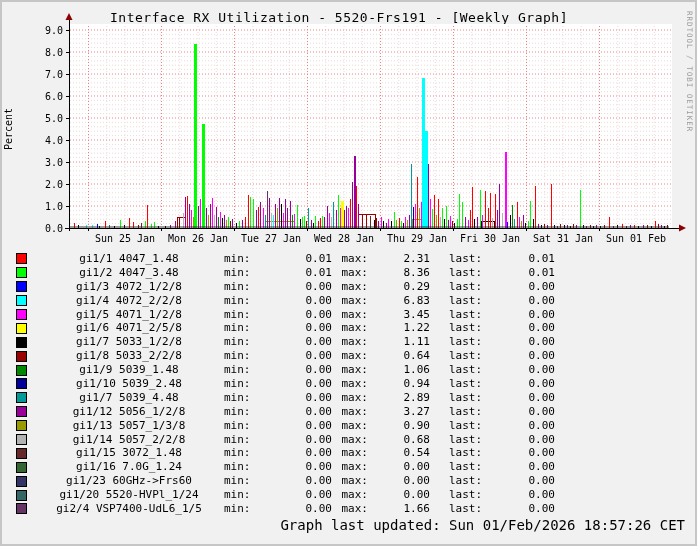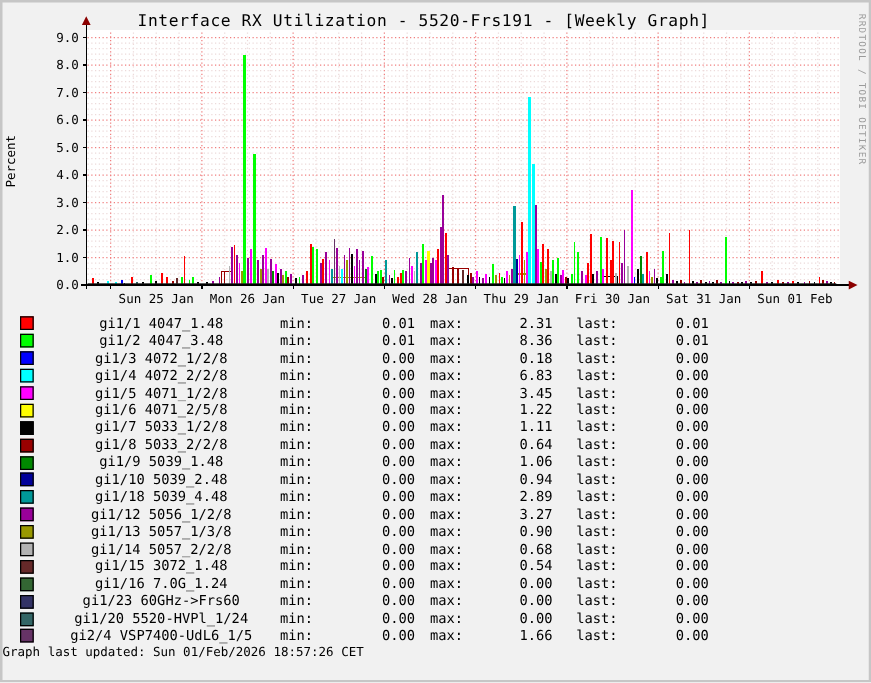--- a/index.html
+++ b/index.html
@@ -38,28 +38,28 @@
   }
   .lg-swatch{
     flex:0 0 auto;
     width:9px;height:9px;
     margin-left:14px;margin-right:7px;
     border:1px solid #000;
   }
   .lg-name{flex:0 0 190px;overflow:hidden;text-align:center;}
   .lg-minl{flex:0 0 36px;}
   .lg-minv{flex:0 0 72px;text-align:right;}
-  .lg-maxl{flex:0 0 36px;margin-left:12px;}
+  .lg-maxl{flex:0 0 36px;margin-left:0;text-align:right;}
   .lg-maxv{flex:0 0 62px;text-align:right;}
   .lg-lastl{flex:0 0 44px;margin-left:19px;}
   .lg-lastv{flex:0 0 62px;text-align:right;}
   .footer{
     position:absolute;top:515px;left:0;width:683px;
-    text-align:left;
-    font-size:10px;
+    text-align:right;
+    font-size:14px;
     white-space:pre;
   }
 </style>
 </head>
 <body>
 
 <div id="frame">
   <div class="graph-title">Interface RX Utilization - 5520-Frs191 - [Weekly Graph]</div>
   <svg id="gsvg" width="697" height="248">
       <rect x="67" y="22" width="603" height="204" fill="#ffffff"></rect>
@@ -411,29 +411,29 @@
         <text x="488" y="240" text-anchor="middle">Fri 30 Jan</text>
         <text x="561" y="240" text-anchor="middle">Sat 31 Jan</text>
         <text x="634" y="240" text-anchor="middle">Sun 01 Feb</text>
       </g>
       <text x="10" y="127" text-anchor="middle" transform="rotate(-90 10 127)" font-size="10" font-family="DejaVu Sans Mono, Liberation Mono, monospace" fill="#000">Percent</text>
     </svg>
   <div class="watermark">RRDTOOL / TOBI OETIKER</div>
   <div class="legend">
       <div class="legend-row"><span class="lg-swatch" style="background: rgb(255, 0, 0);"></span><span class="lg-name">gi1/1 4047_1.48</span><span class="lg-minl">min:</span><span class="lg-minv">0.01</span><span class="lg-maxl">max:</span><span class="lg-maxv">2.31</span><span class="lg-lastl">last:</span><span class="lg-lastv">0.01</span></div>
       <div class="legend-row"><span class="lg-swatch" style="background: rgb(0, 255, 0);"></span><span class="lg-name">gi1/2 4047_3.48</span><span class="lg-minl">min:</span><span class="lg-minv">0.01</span><span class="lg-maxl">max:</span><span class="lg-maxv">8.36</span><span class="lg-lastl">last:</span><span class="lg-lastv">0.01</span></div>
-      <div class="legend-row"><span class="lg-swatch" style="background: rgb(0, 0, 255);"></span><span class="lg-name">gi1/3 4072_1/2/8</span><span class="lg-minl">min:</span><span class="lg-minv">0.00</span><span class="lg-maxl">max:</span><span class="lg-maxv">0.18</span><span class="lg-lastl">last:</span><span class="lg-lastv">0.00</span></div>
+      <div class="legend-row"><span class="lg-swatch" style="background: rgb(0, 0, 255);"></span><span class="lg-name">gi1/3 4072_1/2/8</span><span class="lg-minl">min:</span><span class="lg-minv">0.00</span><span class="lg-maxl">max:</span><span class="lg-maxv">0.29</span><span class="lg-lastl">last:</span><span class="lg-lastv">0.00</span></div>
       <div class="legend-row"><span class="lg-swatch" style="background: rgb(0, 255, 255);"></span><span class="lg-name">gi1/4 4072_2/2/8</span><span class="lg-minl">min:</span><span class="lg-minv">0.00</span><span class="lg-maxl">max:</span><span class="lg-maxv">6.83</span><span class="lg-lastl">last:</span><span class="lg-lastv">0.00</span></div>
       <div class="legend-row"><span class="lg-swatch" style="background: rgb(255, 0, 255);"></span><span class="lg-name">gi1/5 4071_1/2/8</span><span class="lg-minl">min:</span><span class="lg-minv">0.00</span><span class="lg-maxl">max:</span><span class="lg-maxv">3.45</span><span class="lg-lastl">last:</span><span class="lg-lastv">0.00</span></div>
       <div class="legend-row"><span class="lg-swatch" style="background: rgb(255, 255, 0);"></span><span class="lg-name">gi1/6 4071_2/5/8</span><span class="lg-minl">min:</span><span class="lg-minv">0.00</span><span class="lg-maxl">max:</span><span class="lg-maxv">1.22</span><span class="lg-lastl">last:</span><span class="lg-lastv">0.00</span></div>
       <div class="legend-row"><span class="lg-swatch" style="background: rgb(0, 0, 0);"></span><span class="lg-name">gi1/7 5033_1/2/8</span><span class="lg-minl">min:</span><span class="lg-minv">0.00</span><span class="lg-maxl">max:</span><span class="lg-maxv">1.11</span><span class="lg-lastl">last:</span><span class="lg-lastv">0.00</span></div>
       <div class="legend-row"><span class="lg-swatch" style="background: rgb(153, 0, 0);"></span><span class="lg-name">gi1/8 5033_2/2/8</span><span class="lg-minl">min:</span><span class="lg-minv">0.00</span><span class="lg-maxl">max:</span><span class="lg-maxv">0.64</span><span class="lg-lastl">last:</span><span class="lg-lastv">0.00</span></div>
       <div class="legend-row"><span class="lg-swatch" style="background: rgb(0, 136, 0);"></span><span class="lg-name">gi1/9 5039_1.48</span><span class="lg-minl">min:</span><span class="lg-minv">0.00</span><span class="lg-maxl">max:</span><span class="lg-maxv">1.06</span><span class="lg-lastl">last:</span><span class="lg-lastv">0.00</span></div>
       <div class="legend-row"><span class="lg-swatch" style="background: rgb(0, 0, 153);"></span><span class="lg-name">gi1/10 5039_2.48</span><span class="lg-minl">min:</span><span class="lg-minv">0.00</span><span class="lg-maxl">max:</span><span class="lg-maxv">0.94</span><span class="lg-lastl">last:</span><span class="lg-lastv">0.00</span></div>
-      <div class="legend-row"><span class="lg-swatch" style="background: rgb(0, 153, 153);"></span><span class="lg-name">gi1/18 5039_4.48</span><span class="lg-minl">min:</span><span class="lg-minv">0.00</span><span class="lg-maxl">max:</span><span class="lg-maxv">2.89</span><span class="lg-lastl">last:</span><span class="lg-lastv">0.00</span></div>
+      <div class="legend-row"><span class="lg-swatch" style="background: rgb(0, 153, 153);"></span><span class="lg-name">gi1/7 5039_4.48</span><span class="lg-minl">min:</span><span class="lg-minv">0.00</span><span class="lg-maxl">max:</span><span class="lg-maxv">2.89</span><span class="lg-lastl">last:</span><span class="lg-lastv">0.00</span></div>
       <div class="legend-row"><span class="lg-swatch" style="background: rgb(153, 0, 153);"></span><span class="lg-name">gi1/12 5056_1/2/8</span><span class="lg-minl">min:</span><span class="lg-minv">0.00</span><span class="lg-maxl">max:</span><span class="lg-maxv">3.27</span><span class="lg-lastl">last:</span><span class="lg-lastv">0.00</span></div>
       <div class="legend-row"><span class="lg-swatch" style="background: rgb(153, 153, 0);"></span><span class="lg-name">gi1/13 5057_1/3/8</span><span class="lg-minl">min:</span><span class="lg-minv">0.00</span><span class="lg-maxl">max:</span><span class="lg-maxv">0.90</span><span class="lg-lastl">last:</span><span class="lg-lastv">0.00</span></div>
       <div class="legend-row"><span class="lg-swatch" style="background: rgb(179, 179, 179);"></span><span class="lg-name">gi1/14 5057_2/2/8</span><span class="lg-minl">min:</span><span class="lg-minv">0.00</span><span class="lg-maxl">max:</span><span class="lg-maxv">0.68</span><span class="lg-lastl">last:</span><span class="lg-lastv">0.00</span></div>
       <div class="legend-row"><span class="lg-swatch" style="background: rgb(102, 41, 41);"></span><span class="lg-name">gi1/15 3072_1.48</span><span class="lg-minl">min:</span><span class="lg-minv">0.00</span><span class="lg-maxl">max:</span><span class="lg-maxv">0.54</span><span class="lg-lastl">last:</span><span class="lg-lastv">0.00</span></div>
       <div class="legend-row"><span class="lg-swatch" style="background: rgb(51, 102, 51);"></span><span class="lg-name">gi1/16 7.0G_1.24</span><span class="lg-minl">min:</span><span class="lg-minv">0.00</span><span class="lg-maxl">max:</span><span class="lg-maxv">0.00</span><span class="lg-lastl">last:</span><span class="lg-lastv">0.00</span></div>
       <div class="legend-row"><span class="lg-swatch" style="background: rgb(51, 51, 102);"></span><span class="lg-name">gi1/23 60GHz-&gt;Frs60</span><span class="lg-minl">min:</span><span class="lg-minv">0.00</span><span class="lg-maxl">max:</span><span class="lg-maxv">0.00</span><span class="lg-lastl">last:</span><span class="lg-lastv">0.00</span></div>
       <div class="legend-row"><span class="lg-swatch" style="background: rgb(51, 102, 102);"></span><span class="lg-name">gi1/20 5520-HVPl_1/24</span><span class="lg-minl">min:</span><span class="lg-minv">0.00</span><span class="lg-maxl">max:</span><span class="lg-maxv">0.00</span><span class="lg-lastl">last:</span><span class="lg-lastv">0.00</span></div>
       <div class="legend-row"><span class="lg-swatch" style="background: rgb(102, 51, 102);"></span><span class="lg-name">gi2/4 VSP7400-UdL6_1/5</span><span class="lg-minl">min:</span><span class="lg-minv">0.00</span><span class="lg-maxl">max:</span><span class="lg-maxv">1.66</span><span class="lg-lastl">last:</span><span class="lg-lastv">0.00</span></div>
     </div>
   <div class="footer">Graph last updated: Sun 01/Feb/2026 18:57:26 CET</div>

